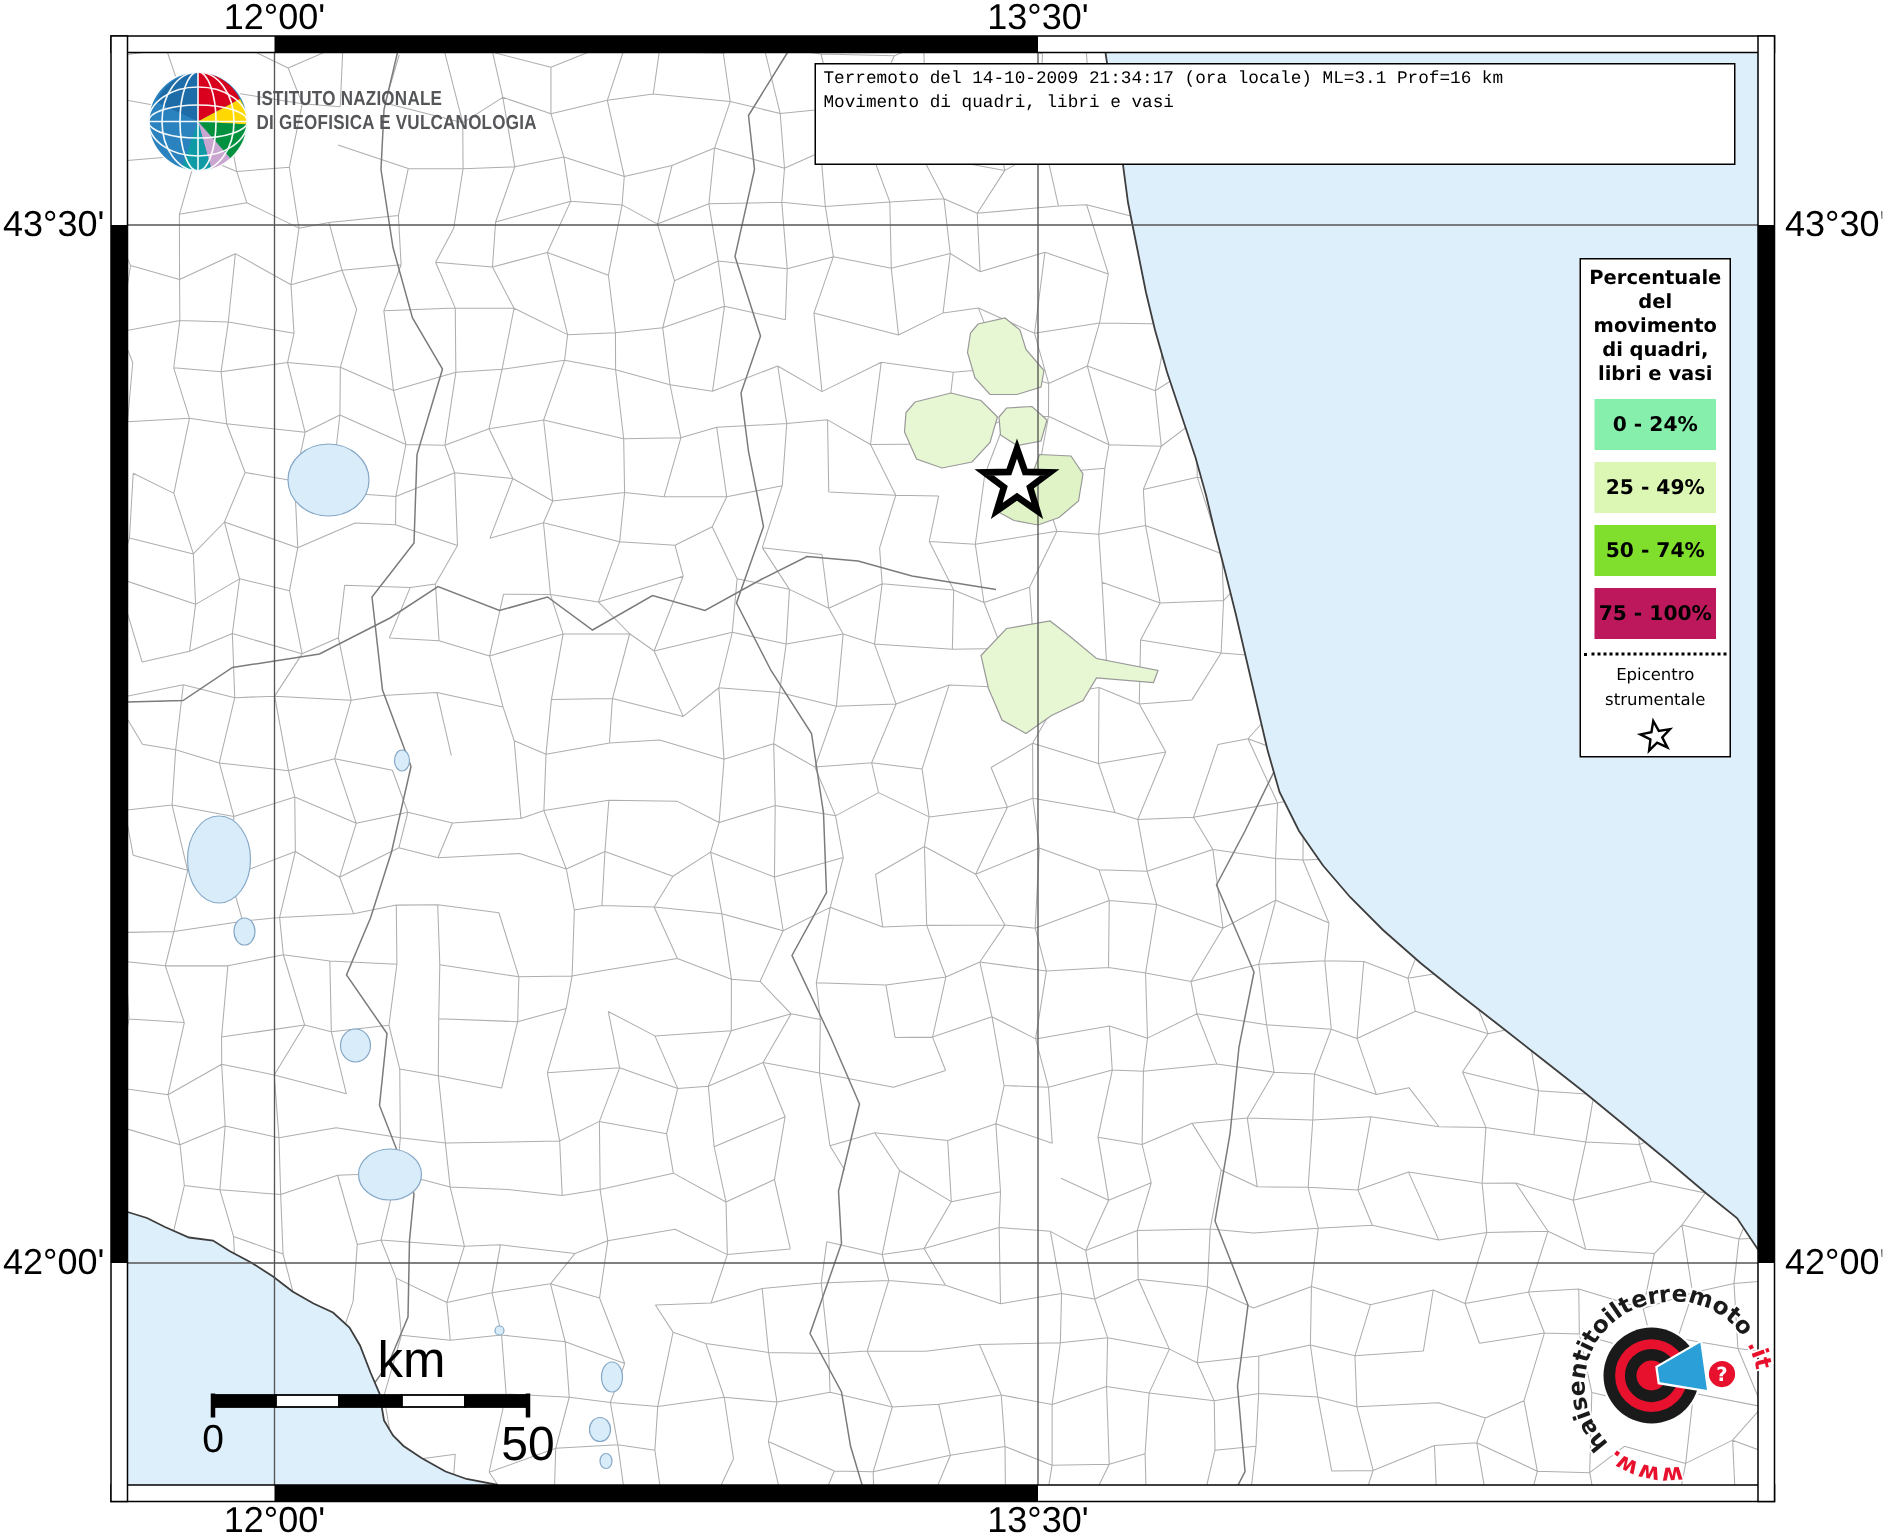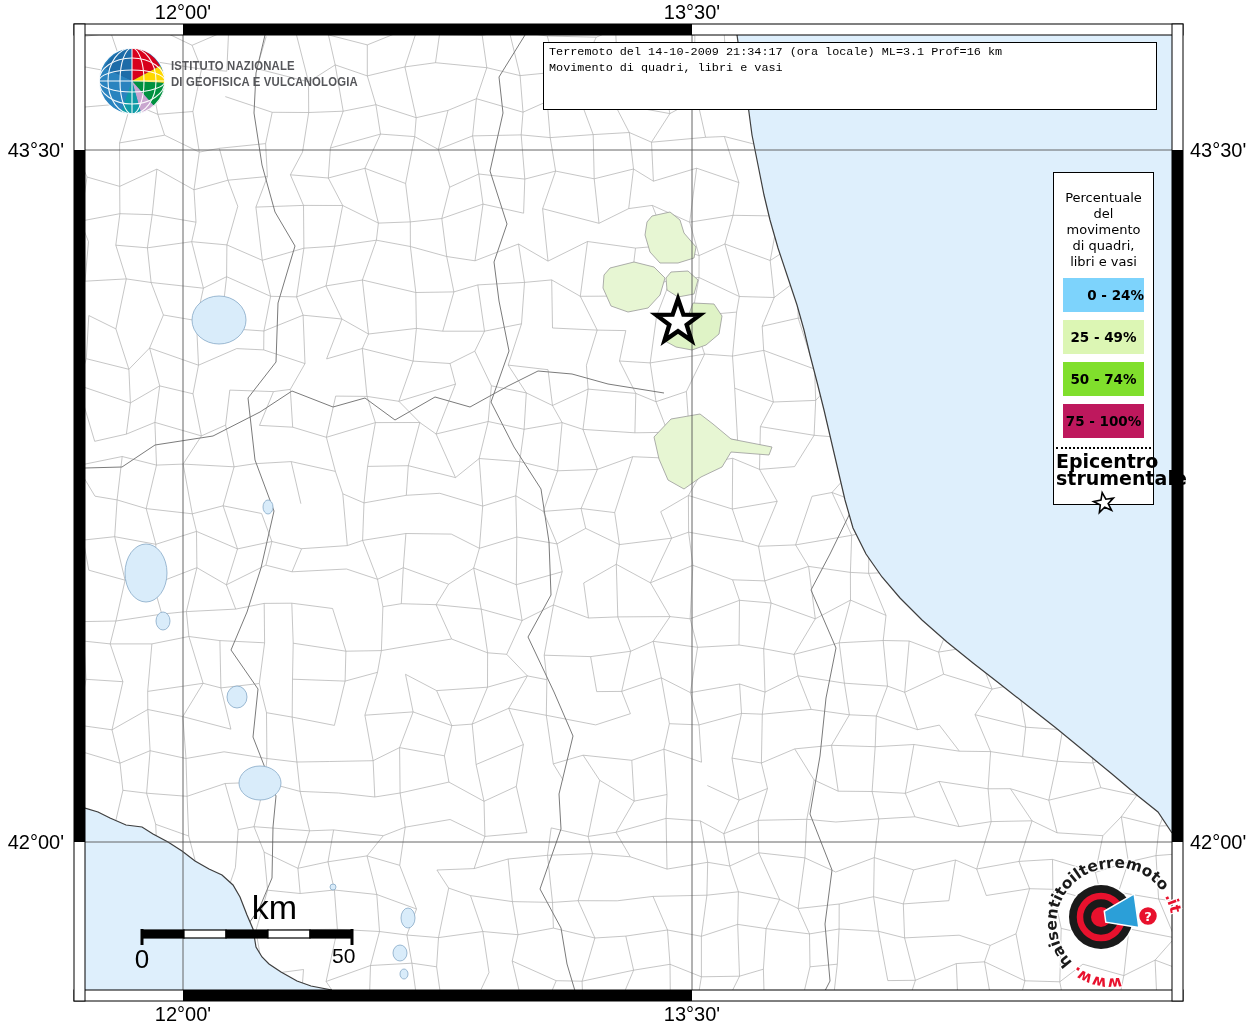--- a/index.html
+++ b/index.html
@@ -1,39 +1,39 @@
 <!DOCTYPE html>
 <html><head>
 <meta charset="utf-8">
 <style>
   html,body{margin:0;padding:0;background:#fff;}
   #canvas{position:relative;width:1255px;height:1024px;background:#fff;overflow:hidden;
           font-family:"Liberation Sans",sans-serif;color:#000;}
   #mapsvg{position:absolute;left:0;top:0;}
-  .axlab{position:absolute;font-size:20px;line-height:22px;white-space:nowrap;}
+  .axlab{position:absolute;font-size:24px;line-height:22px;white-space:nowrap;}
   .axlab.h{width:90px;text-align:center;}
   .axlab.l{width:62px;text-align:right;}
   .axlab.r{width:80px;text-align:left;}
   #infobox{position:absolute;left:543px;top:42px;width:614px;height:68px;background:#fff;
            border:1.5px solid #000;box-sizing:border-box;padding:2px 5px;
            font-size:11.8px;line-height:15.6px;white-space:nowrap;font-family:Liberation Mono, monospace;}
   #ingv{position:absolute;left:97px;top:41px;width:300px;height:78px;}
   #ingv-text{position:absolute;left:74px;top:17px;font-weight:bold;font-size:13.5px;line-height:16px;
              color:#55565a;letter-spacing:.2px;transform:scaleX(.84);transform-origin:left center;white-space:nowrap;}
   #legend{position:absolute;left:1053px;top:172px;width:101px;height:333px;background:#fff;
           border:1.5px solid #000;box-sizing:border-box;text-align:center;
           font-family:"DejaVu Sans","Liberation Sans",sans-serif;}
-  #legtitle{font-weight:normal;font-size:13px;line-height:16px;margin:17px auto 4px auto;width:88px;}
+  #legtitle{font-weight:bold;font-size:13px;line-height:16px;margin:5px auto 4px auto;width:88px;}
   .sw{width:81px;height:34px;margin:8px auto 0 auto;font-weight:bold;font-size:13.5px;line-height:34px;}
   #legdiv{border-top:2px dotted #000;margin:9px 2px 4px 2px;}
-  #legepi{font-weight:bold;font-size:19px;line-height:17px;width:95px;margin:0 auto;}
+  #legepi{font-weight:normal;font-size:11px;line-height:17px;width:95px;margin:0 auto;}
   #legendstar{display:block;margin:2px auto 0 auto;}
   #kmlabel{position:absolute;left:197px;top:888px;width:100px;text-align:right;font-size:34px;}
   #sb0{position:absolute;left:122px;top:944px;width:40px;text-align:center;font-size:26px;}
-  #sb50{position:absolute;left:332px;top:944px;width:40px;text-align:left;font-size:21px;}
+  #sb50{position:absolute;left:332px;top:944px;width:40px;text-align:center;font-size:32px;}
   #wmark{position:absolute;left:1028px;top:837px;}
 </style>
 </head>
 <body>
 
 <div id="canvas">
 
   <svg id="mapsvg" width="1255" height="1024">
       <defs>
         <clipPath id="mclip">
@@ -123,21 +123,21 @@
       </g>
     </svg>
     <div id="ingv-text">
       <div>ISTITUTO NAZIONALE</div>
       <div>DI GEOFISICA E VULCANOLOGIA</div>
     </div>
   </div>
 
   <div id="legend">
     <div id="legtitle">Percentuale del movimento di quadri, libri e vasi</div>
-    <div class="sw" style="background: #7dd3fc; text-align: right;"><span>0 - 24%</span></div>
+    <div class="sw" style="background: #86efac;"><span>0 - 24%</span></div>
     <div class="sw" style="background: rgb(220, 246, 180);"><span>25 - 49%</span></div>
     <div class="sw" style="background: rgb(128, 223, 44);"><span>50 - 74%</span></div>
     <div class="sw" style="background: #be185d;"><span>75 - 100%</span></div>
     <div id="legdiv"></div>
     <div id="legepi">Epicentro strumentale</div>
     <svg id="legendstar" width="26" height="28">
         <polygon points="13.0,3.5 15.5,10.6 23.0,10.8 17.0,15.3 19.2,22.5 13.0,18.2 6.8,22.5 9.0,15.3 3.0,10.8 10.5,10.6" fill="#fff" stroke="#000" stroke-width="1.6" transform="rotate(-10 13 14)"></polygon>
       </svg>
   </div>
 

